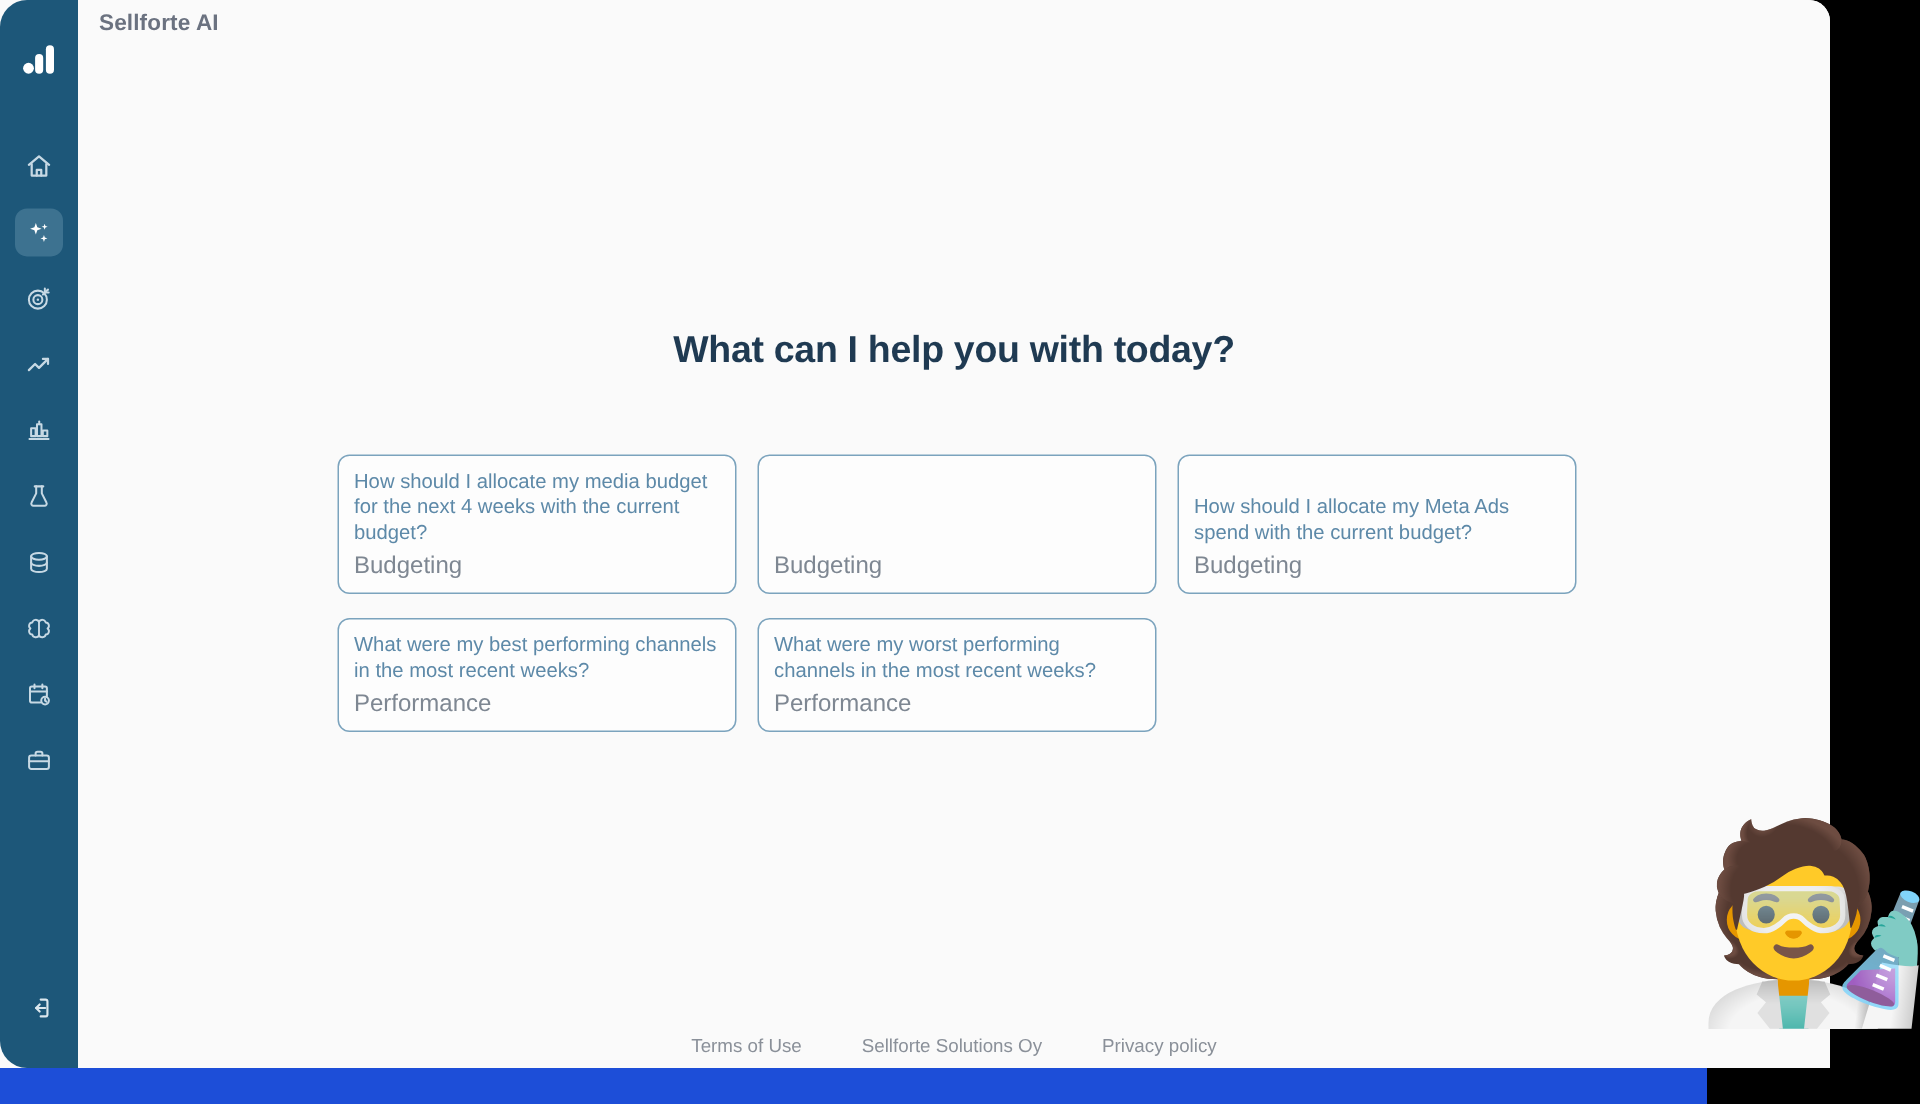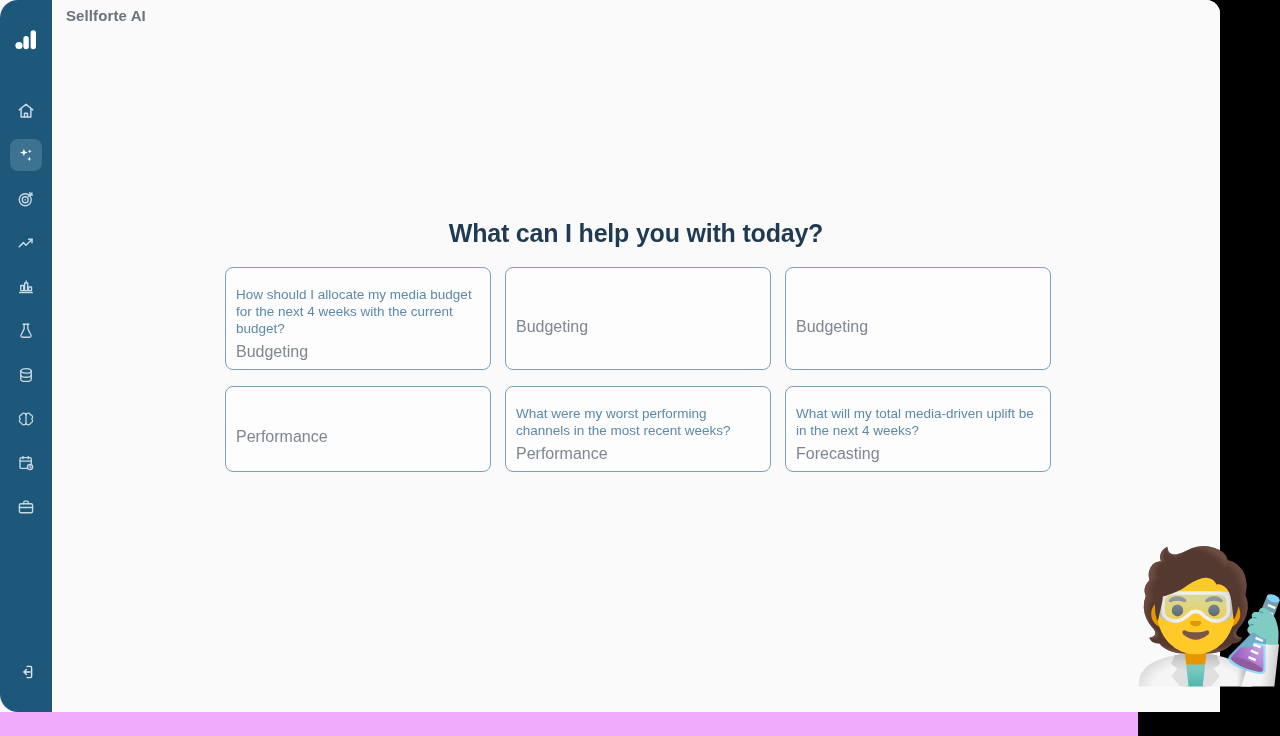--- a/index.html
+++ b/index.html
@@ -9,21 +9,21 @@
     width: 1280px;
     height: 736px;
     overflow: hidden;
     font-family: "Liberation Sans", sans-serif;
   }
 
   #app-frame {
     position: relative;
     width: 1138px;
     height: 736px;
-    background: #f0abfc;
+    background: #1d4ed8;
   }
 
   
   #app-panel {
     position: absolute;
     left: 0;
     top: 0;
     width: 1220px;
     height: 712px;
     background: #fafafa;
@@ -114,20 +114,21 @@
 
   #center-stack {
     position: absolute;
     left: 0;
     top: 0;
     width: 1168px;
     padding-top: 219px;
     display: flex;
     flex-direction: column;
     align-items: center;
+    gap: 36px;
   }
 
   #headline {
     font-size: 25px;
     font-weight: bold;
     color: #1f3a52;
     letter-spacing: -0.2px;
     margin: 0 0 19px 0;
   }
 
@@ -175,24 +176,24 @@
     column-gap: 14px;
     row-gap: 16px;
   }
 
   .suggestion-card {
     box-sizing: border-box;
     min-height: 86px;
     background: #fdfdfd;
     border: 1px solid #7ba3bd;
     border-radius: 8px;
-    padding: 18px 10px 8px 10px;
+    padding: 8px 10px 8px 10px;
     display: flex;
     flex-direction: column;
-    justify-content: center;
+    justify-content: flex-end;
     cursor: pointer;
   }
   .suggestion-card.row2 { min-height: 70px; }
 
   .card-question {
     font-size: 13.5px;
     line-height: 17px;
     color: #5d89a8;
   }
 
@@ -360,39 +361,42 @@
           <div class="suggestion-card">
             <div class="card-question">How should I allocate my media budget for the next 4 weeks with the current budget?</div>
             <div class="card-category">Budgeting</div>
           </div>
 
           <div class="suggestion-card">
             <div class="card-category">Budgeting</div>
           </div>
 
           <div class="suggestion-card">
+            <div class="card-question">How should I allocate my Meta Ads spend with the current budget?</div>
             <div class="card-category">Budgeting</div>
           </div>
 
           <div class="suggestion-card row2">
+            <div class="card-question">What were my best performing channels in the most recent weeks?</div>
             <div class="card-category">Performance</div>
           </div>
 
           <div class="suggestion-card row2">
             <div class="card-question">What were my worst performing channels in the most recent weeks?</div>
             <div class="card-category">Performance</div>
           </div>
 
-          <div class="suggestion-card row2">
-            <div class="card-question">What will my total media-driven uplift be in the next 4 weeks?</div>
-            <div class="card-category">Forecasting</div>
-          </div>
 
         </div>
       </div>
 
+      <div id="footer">
+        <span class="footer-link">Terms of Use</span>
+        <span class="footer-link">Sellforte Solutions Oy</span>
+        <span class="footer-link">Privacy policy</span>
+      </div>
 
     </main>
   </div>
 
   <div id="scientist-emoji">🧑‍🔬</div>
 
 </div>
 
 </body></html>

